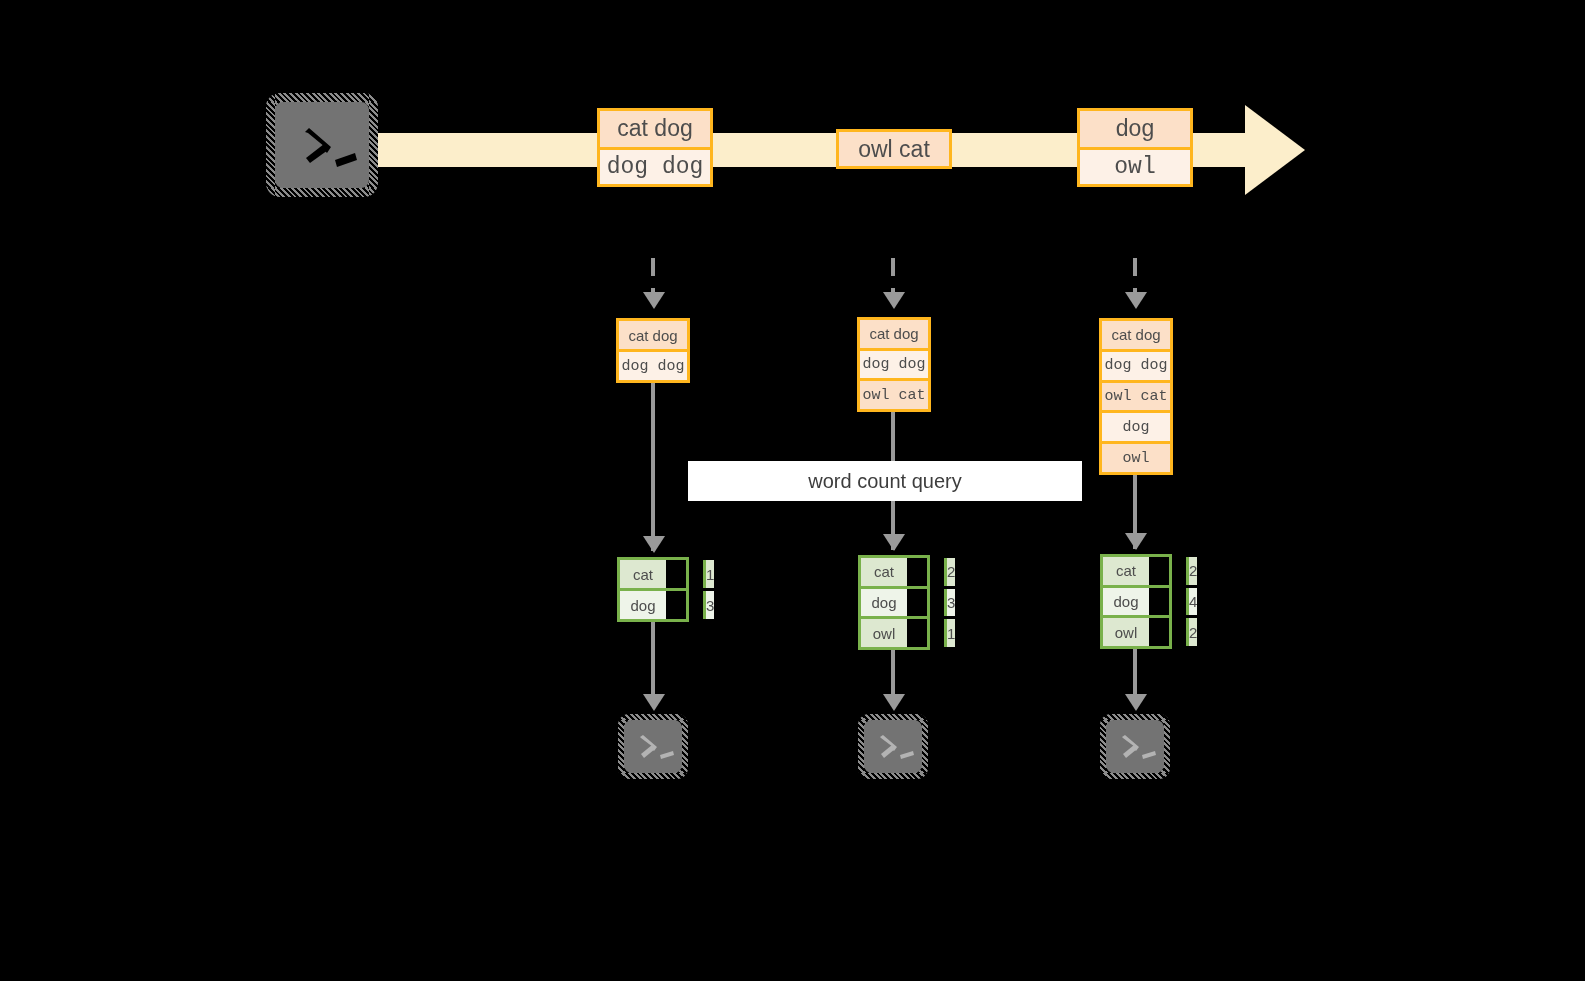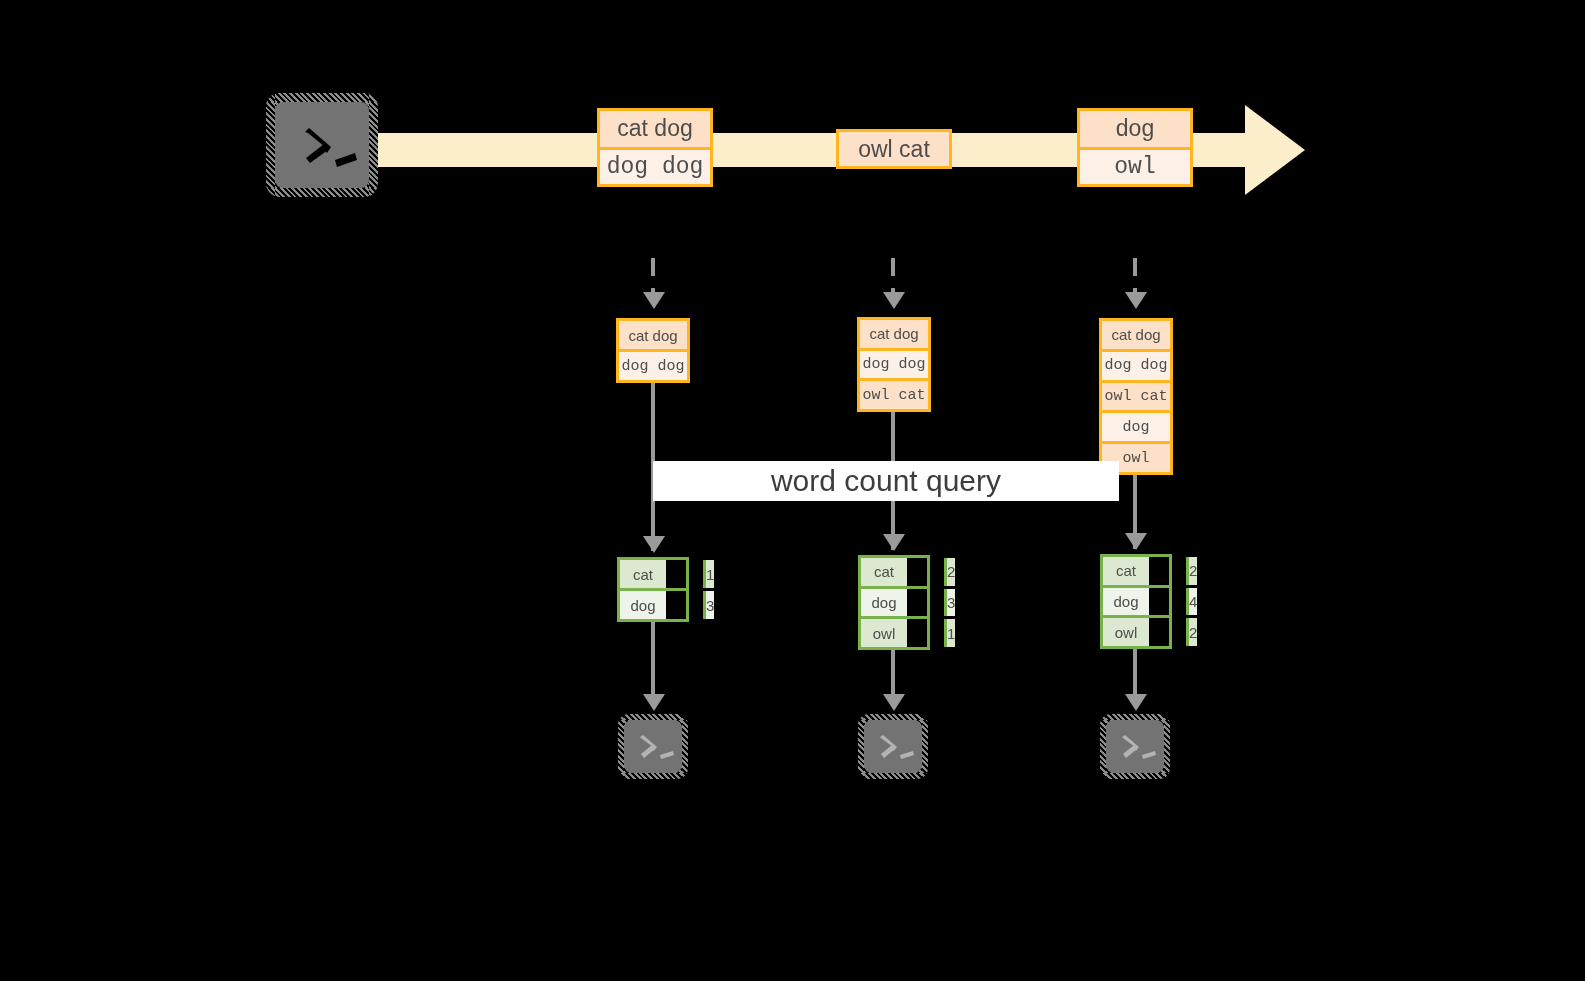--- a/index.html
+++ b/index.html
@@ -205,15 +205,15 @@
     <div class="inner"></div>
     <svg width="70" height="65" viewBox="0 0 70 65">
       <g fill="#b3b3b3">
         <path d="M16 17 L19 15 L33 27 L30 31 L27 28 L29 27 L17 18 Z"></path>
         <path d="M17 34 L28 25 L31 29 L20 38 Z"></path>
         <path d="M36 35 L49 31 L50 35 L37 39 Z"></path>
       </g>
     </svg>
   </div>
 
-  <div class="qlabel" style="left:653px;top:461px;width:466px;height:40px;font-size:30px;">word count query</div>
+  <div class="qlabel" style="left:688px;top:461px;width:394px;height:40px;font-size:20px;">word count query</div>
 
 </div>
 
 </body></html>

